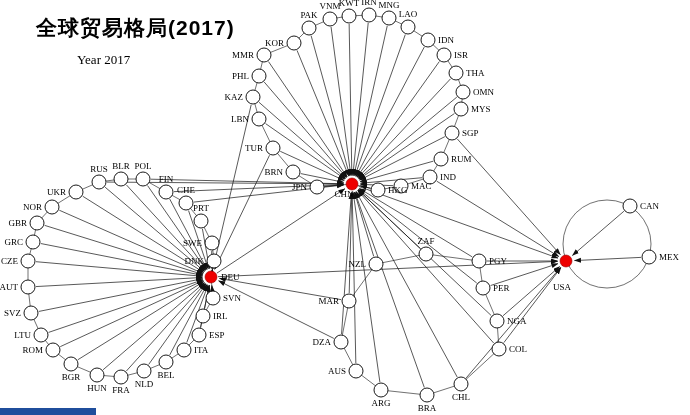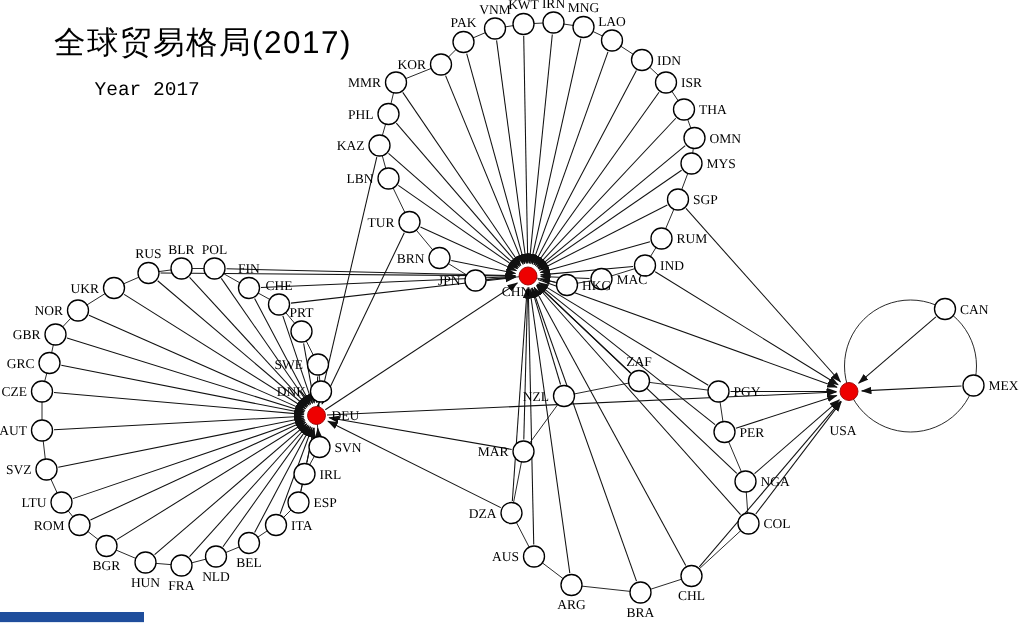--- a/index.html
+++ b/index.html
@@ -5,28 +5,28 @@
   html,body{margin:0;padding:0;background:#fff;}
   .stage{
     position:relative;
     width:690px;height:415px;
     background:#ffffff;
     overflow:hidden;
     font-family:"Liberation Serif", serif;
   }
   .title{
     position:absolute;left:36px;top:14px;
-    font-size:21px;font-weight:normal;color:#000;
+    font-size:21px;font-weight:bold;color:#000;
     font-family:"Liberation Sans", sans-serif;
     letter-spacing:1px;
   }
   .subtitle{
-    position:absolute;left:63px;top:52px;
+    position:absolute;left:77px;top:52px;
     font-size:13px;color:#000;
-    font-family:Liberation Mono, monospace;
+    font-family:Liberation Serif, serif;
   }
   .net-wrap{position:absolute;left:0;top:0;width:690px;height:415px;}
   svg text{
     font-family:"Liberation Serif", serif;
     font-size:9px;fill:#000;
   }
   .corner-bar{
     position:absolute;left:0;bottom:0;
     width:96px;height:7px;
   }

